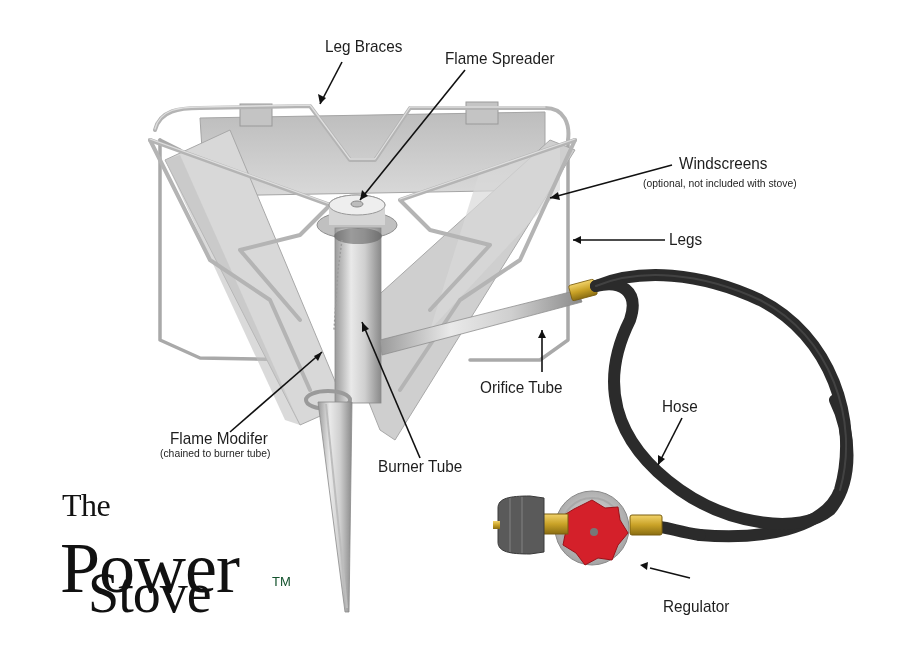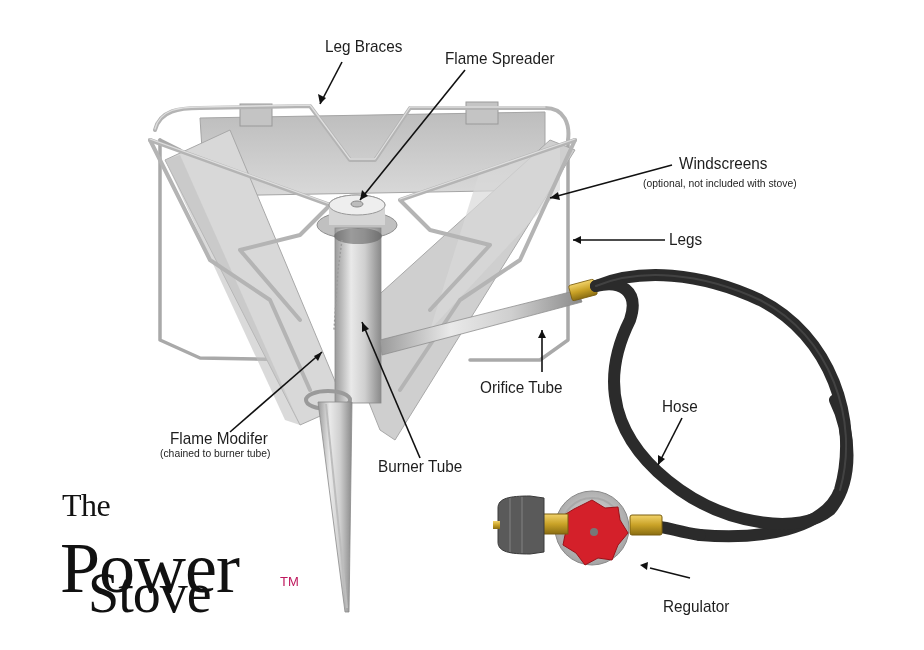--- a/index.html
+++ b/index.html
@@ -7,21 +7,21 @@
          font-family: "Liberation Sans", "DejaVu Sans", sans-serif; color: #1a1a1a; }
   #canvas { position: absolute; left: 0; top: 0; width: 924px; height: 650px; }
   .label { position: absolute; font-size: 17px; line-height: 1; white-space: nowrap;
            transform: scaleX(0.9); transform-origin: left top; color: #1e1e1e; }
   .sublabel { position: absolute; font-size: 11.5px; line-height: 1; white-space: nowrap;
               transform: scaleX(0.9); transform-origin: left top; color: #1e1e1e; }
   .logo { position: absolute; font-family: "Liberation Serif", "DejaVu Serif", serif; color: #111; }
   .logo-the { left: 62px; top: 487px; font-size: 32px; letter-spacing: -0.5px; }
   .logo-power { left: 60px; top: 532px; font-size: 72px; letter-spacing: -1px; line-height: 1; }
   .logo-stove { left: 88px; top: 565px; font-size: 56px; letter-spacing: -1px; line-height: 1; }
-  .logo-tm { position: absolute; left: 280px; top: 574px; font-family: "Liberation Sans", sans-serif; font-size: 13px; color: #be185d; }
+  .logo-tm { position: absolute; left: 272px; top: 574px; font-family: "Liberation Sans", sans-serif; font-size: 13px; color: #14532d; }
 </style>
 </head>
 <body>
 
 <svg id="canvas" viewBox="0 0 924 650" xmlns="http://www.w3.org/2000/svg">
   <defs>
     <linearGradient id="steelV" x1="0" x2="1" y1="0" y2="0">
       <stop offset="0" stop-color="#9a9a9a"></stop>
       <stop offset="0.35" stop-color="#e9e9e9"></stop>
       <stop offset="0.65" stop-color="#cfcfcf"></stop>

